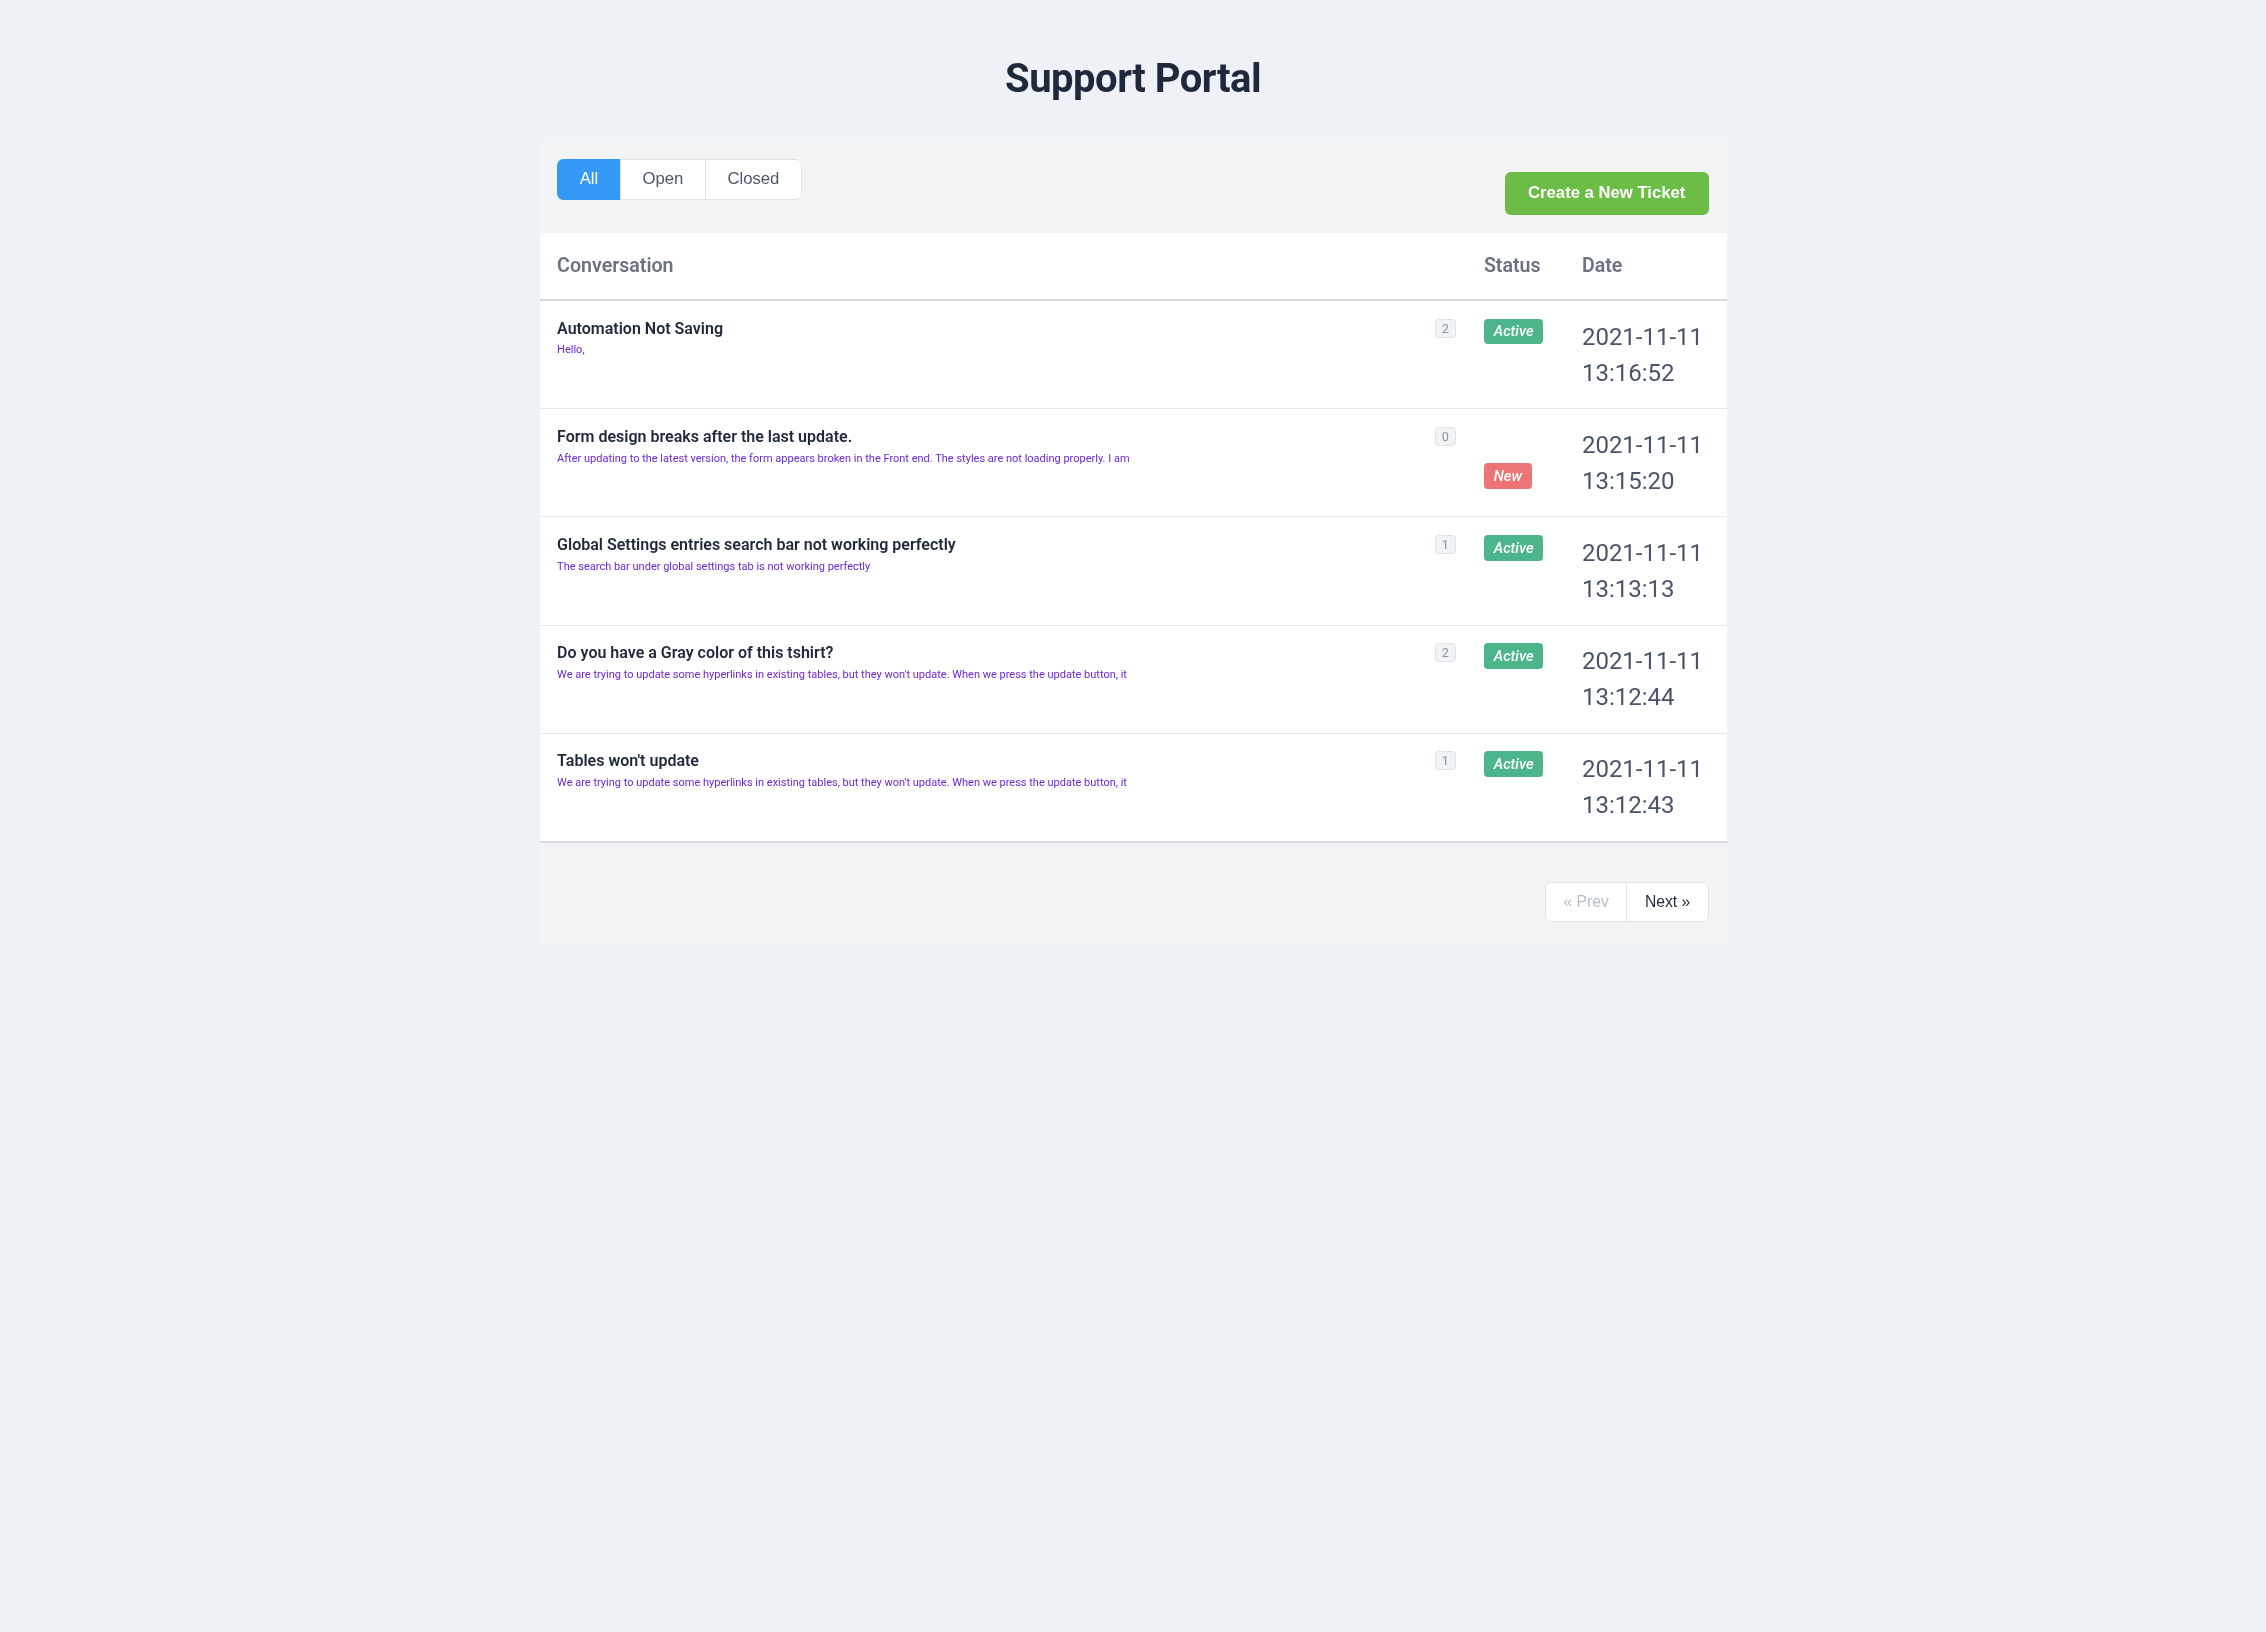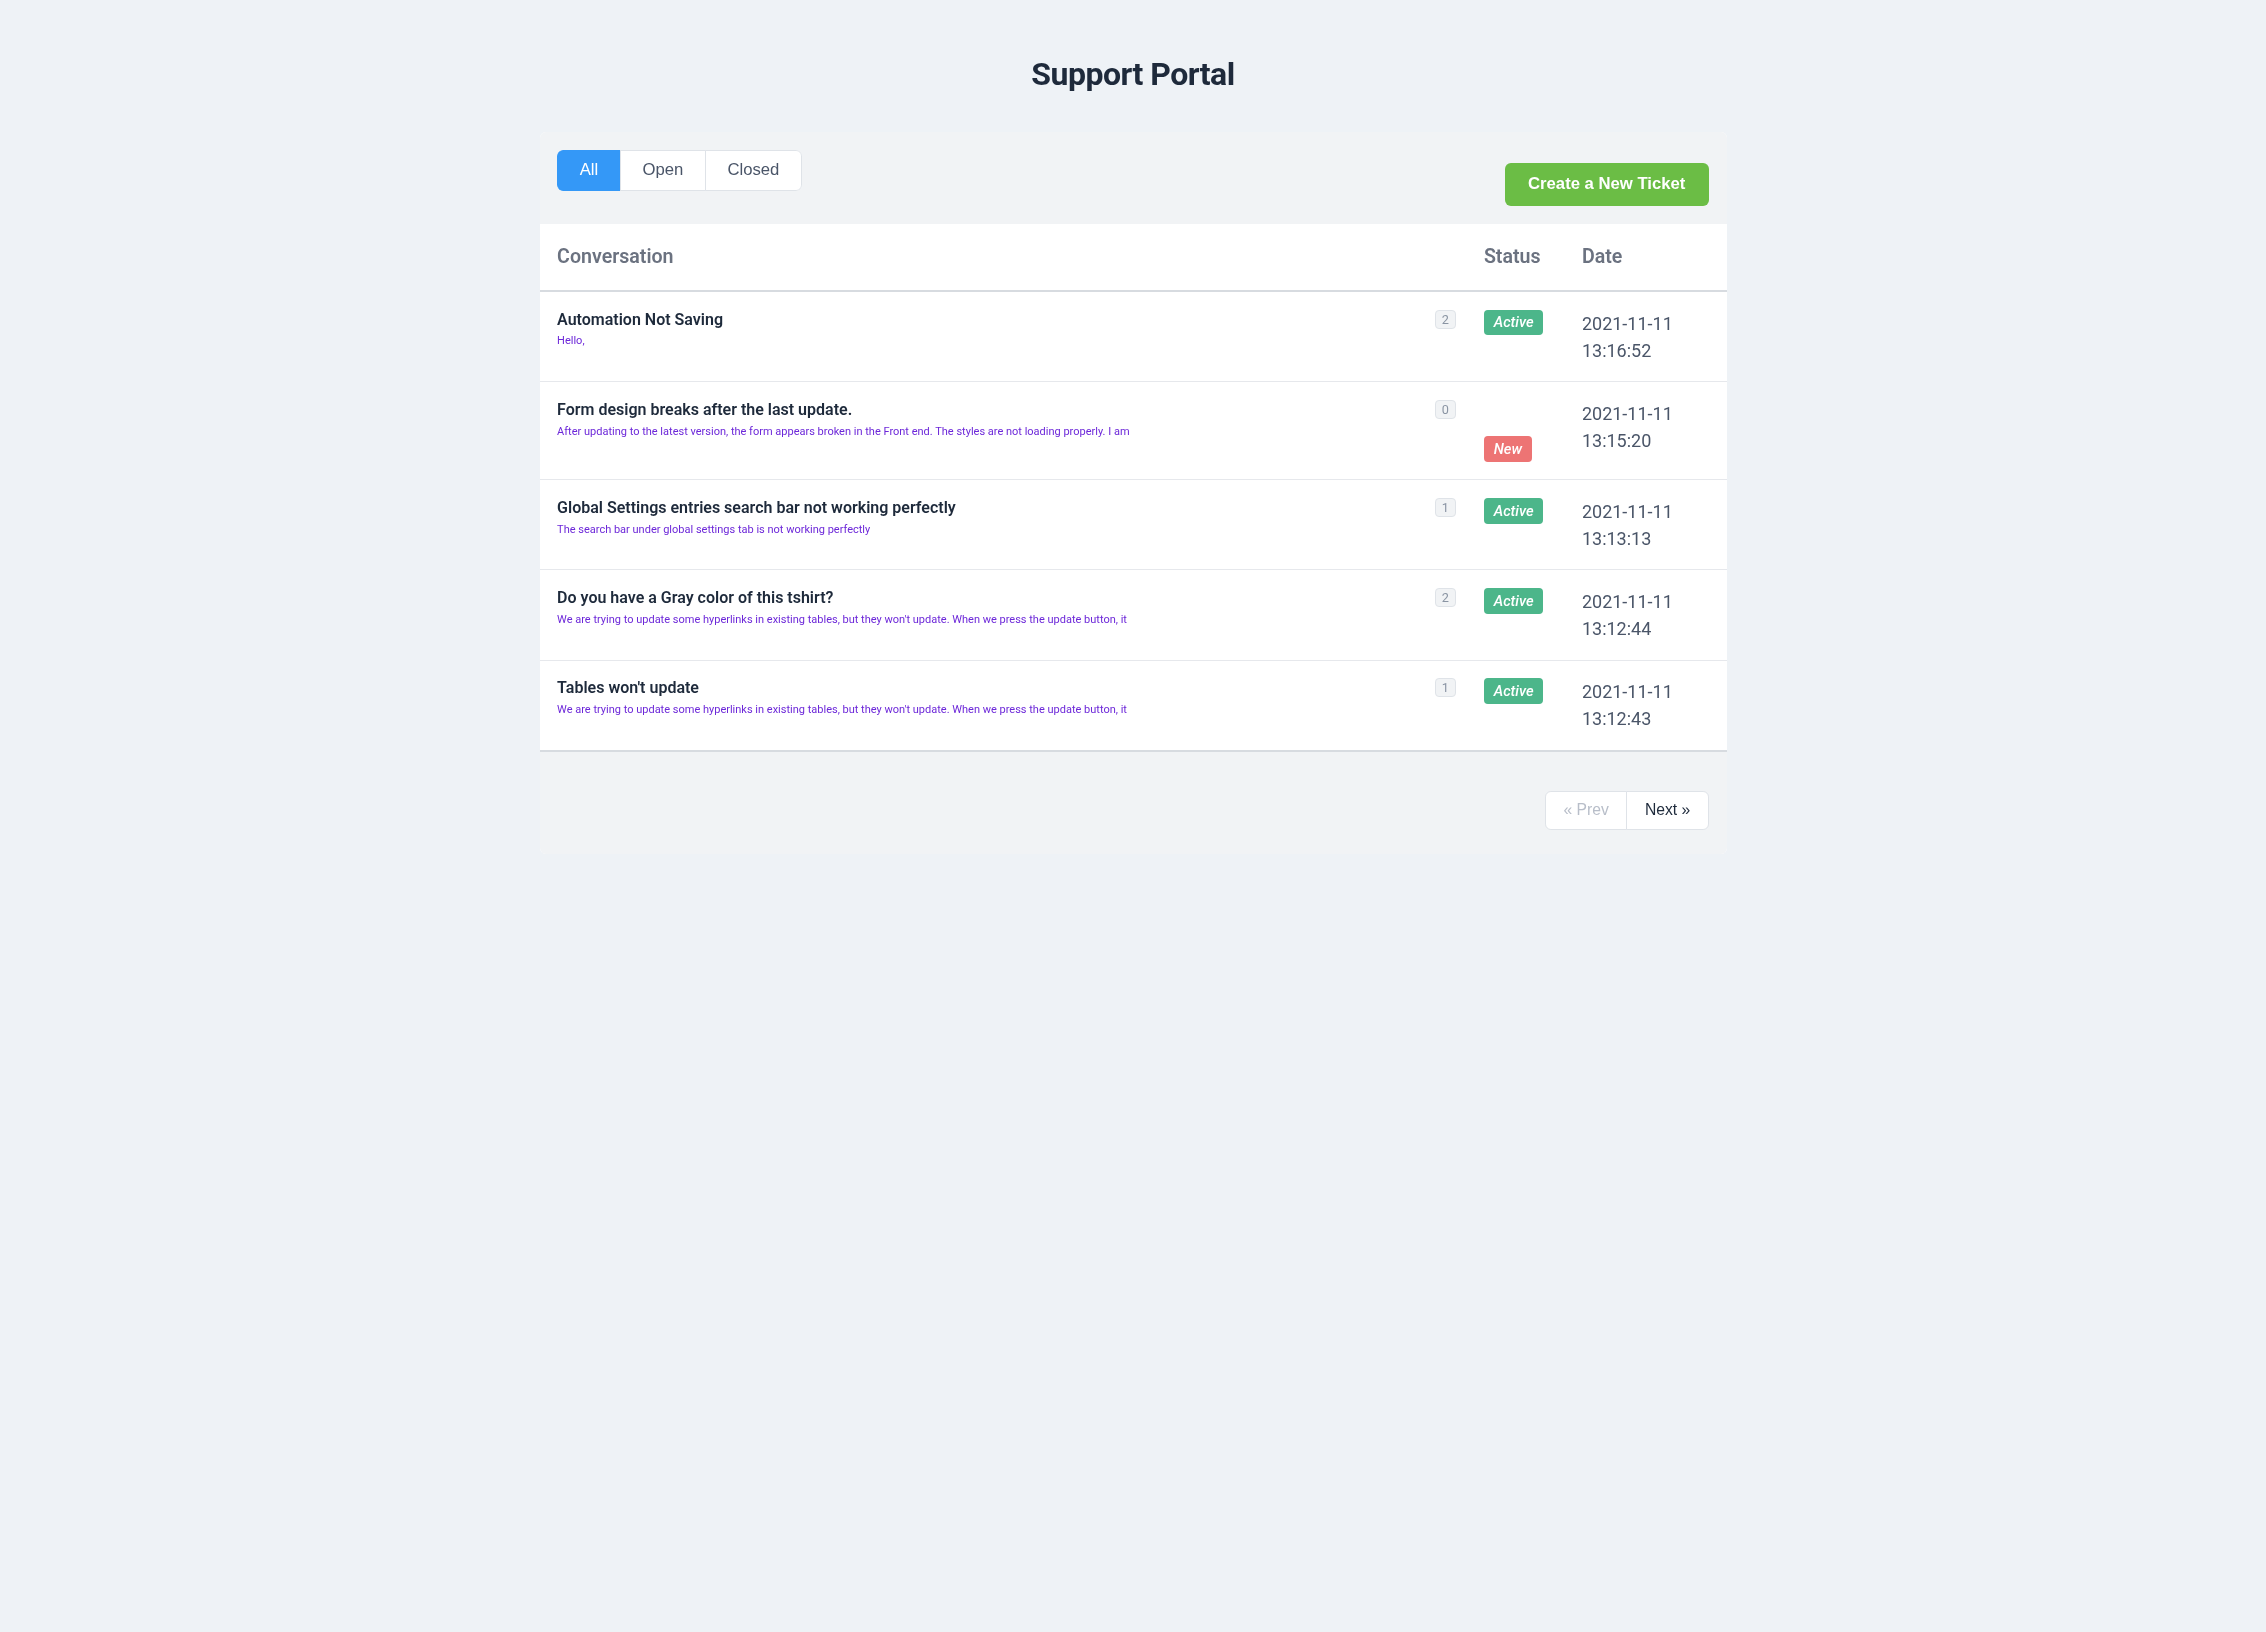--- a/index.html
+++ b/index.html
@@ -30,21 +30,21 @@
   .page {
     width: 100%;
     min-height: 100vh;
   }
   .header {
     text-align: center;
     padding: 55px 0 108px;
   }
   .header h1 {
     margin: 0;
-    font-size: 32px;
+    font-size: 40px;
     font-weight: 700;
     color: var(--text-dark);
     letter-spacing: -0.5px;
   }
   .content-wrap {
     max-width: 1245px;
     margin: -69px auto 0;
     padding: 0 29px 39px;
   }
   .card {
@@ -123,21 +123,21 @@
   }
   .row .status-wrap {
     flex: 0 0 98px;
     display: flex;
     justify-content: flex-start;
     font-style: italic;
   }
   .row .date-wrap {
     flex: 0 0 127px;
     color: var(--text-muted);
-    font-size: 18px;
+    font-size: 24px;
     line-height: 1.5;
   }
   .title {
     font-weight: 600;
     font-size: 16px;
     color: var(--text-dark);
     margin-bottom: 5.9px;
     white-space: nowrap;
     overflow: hidden;
     text-overflow: ellipsis;

